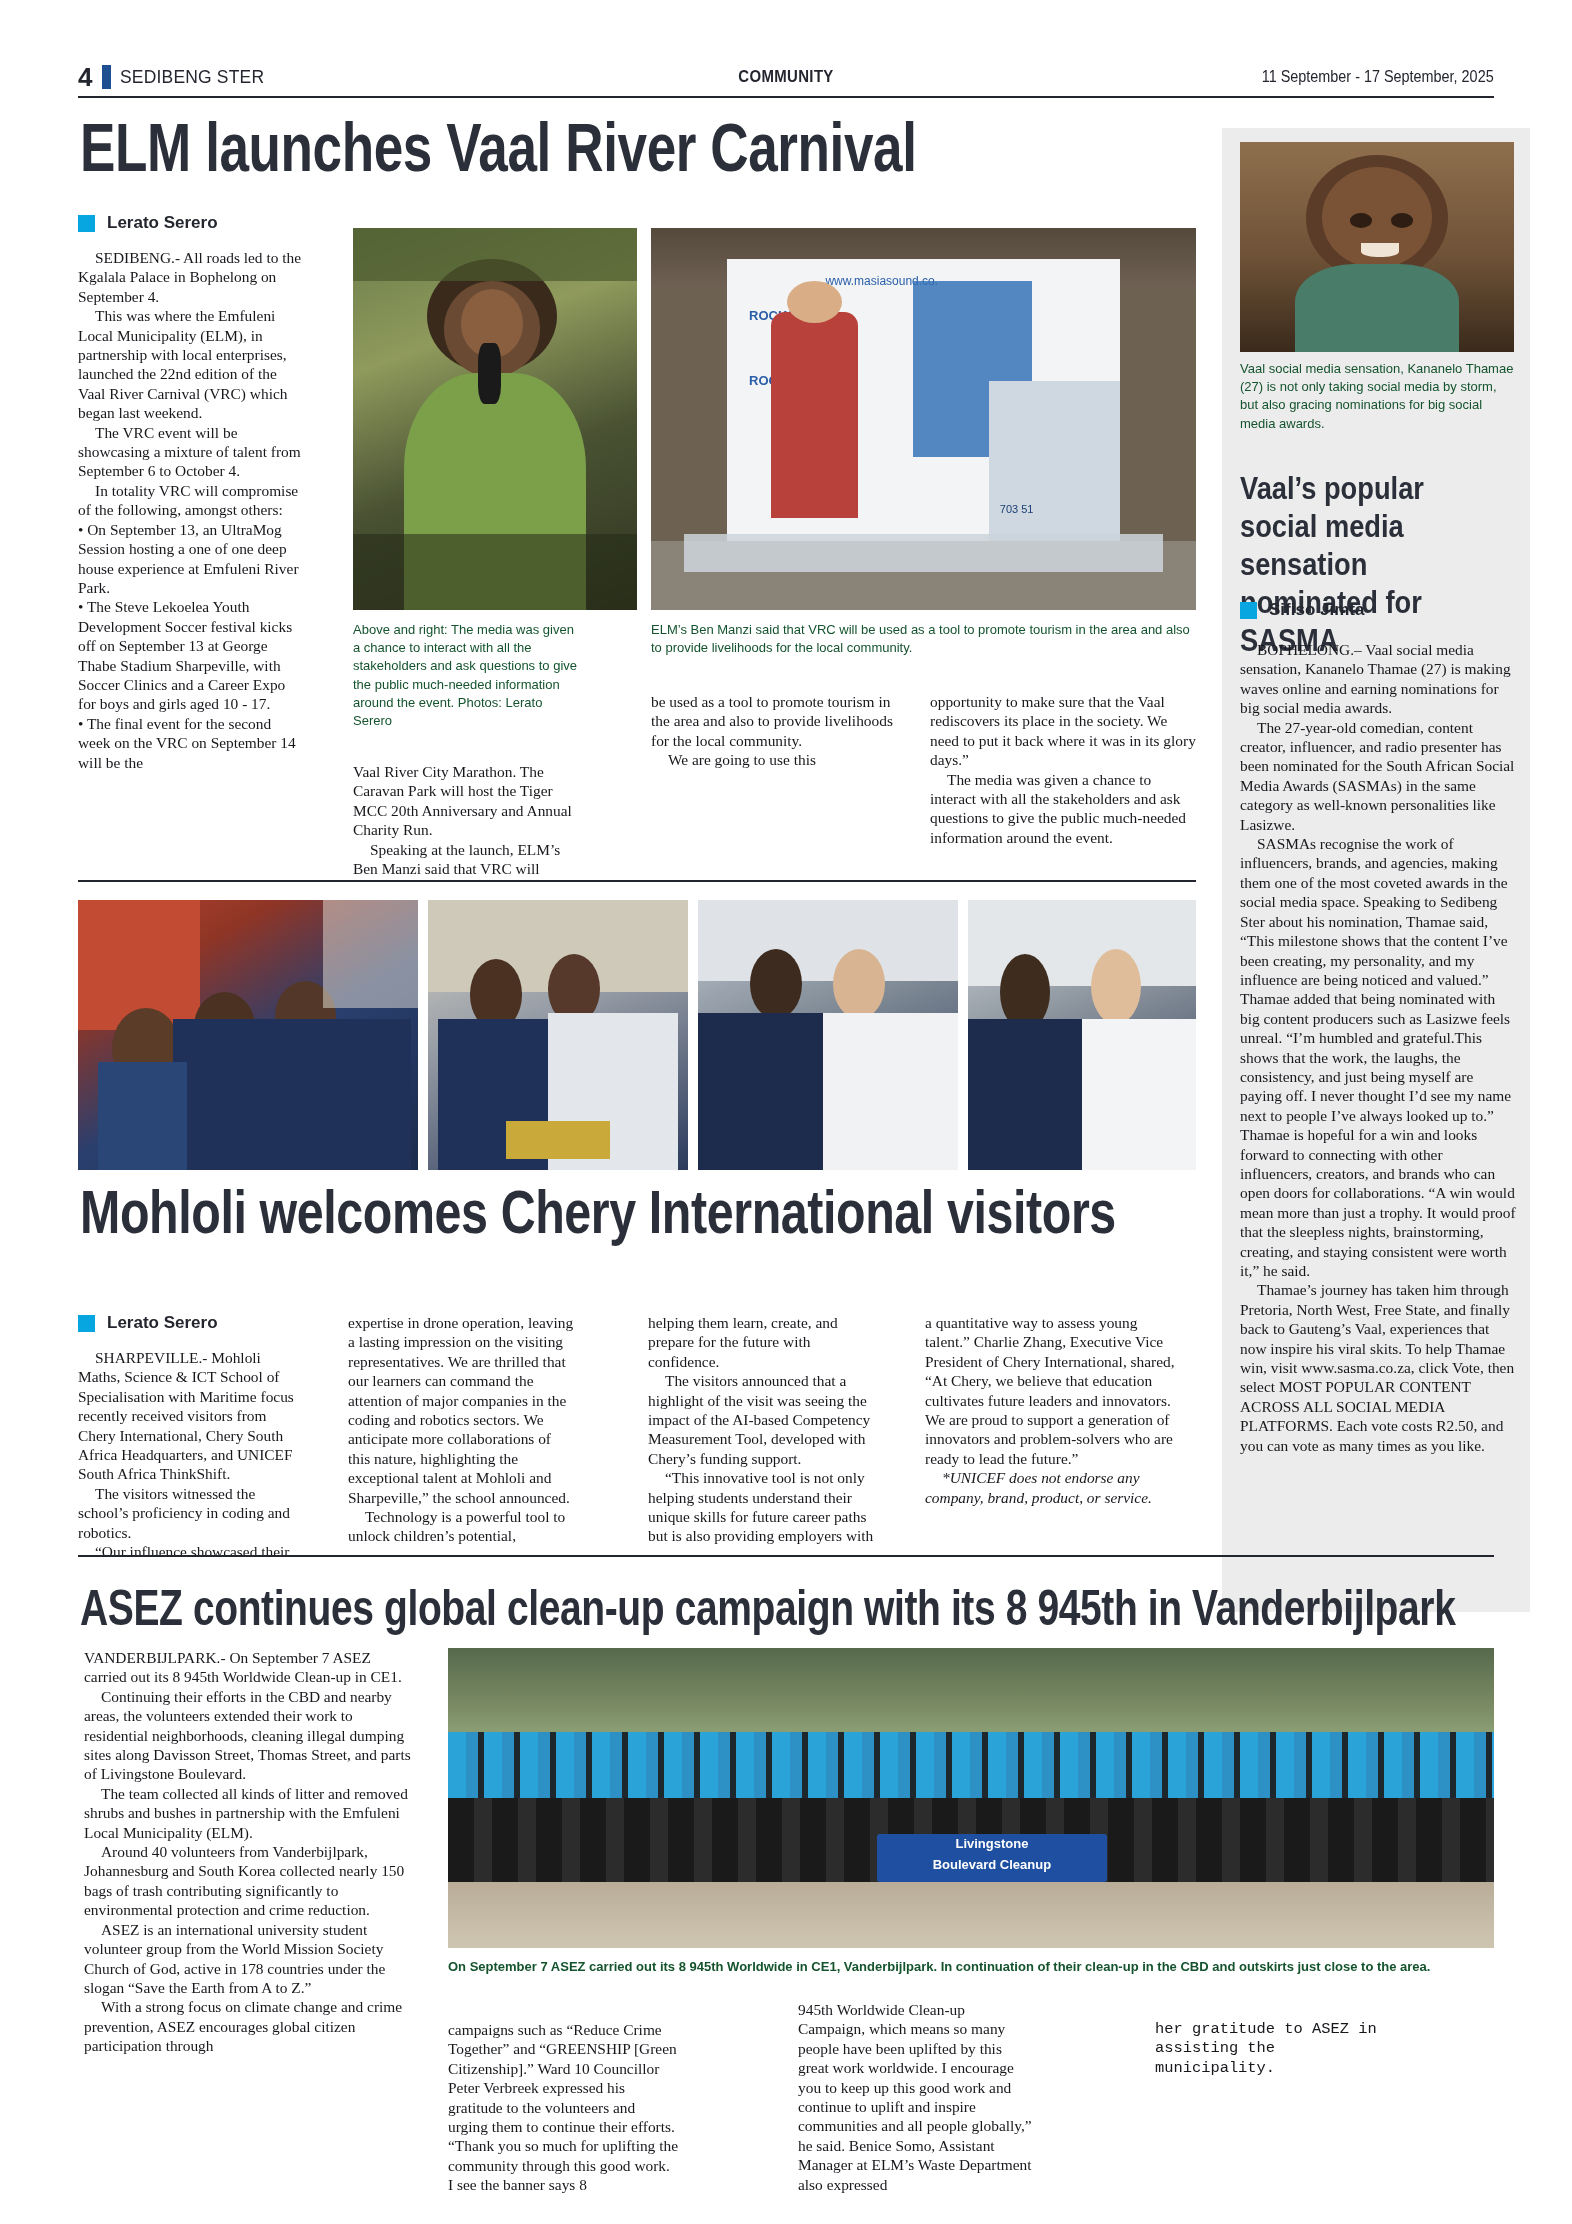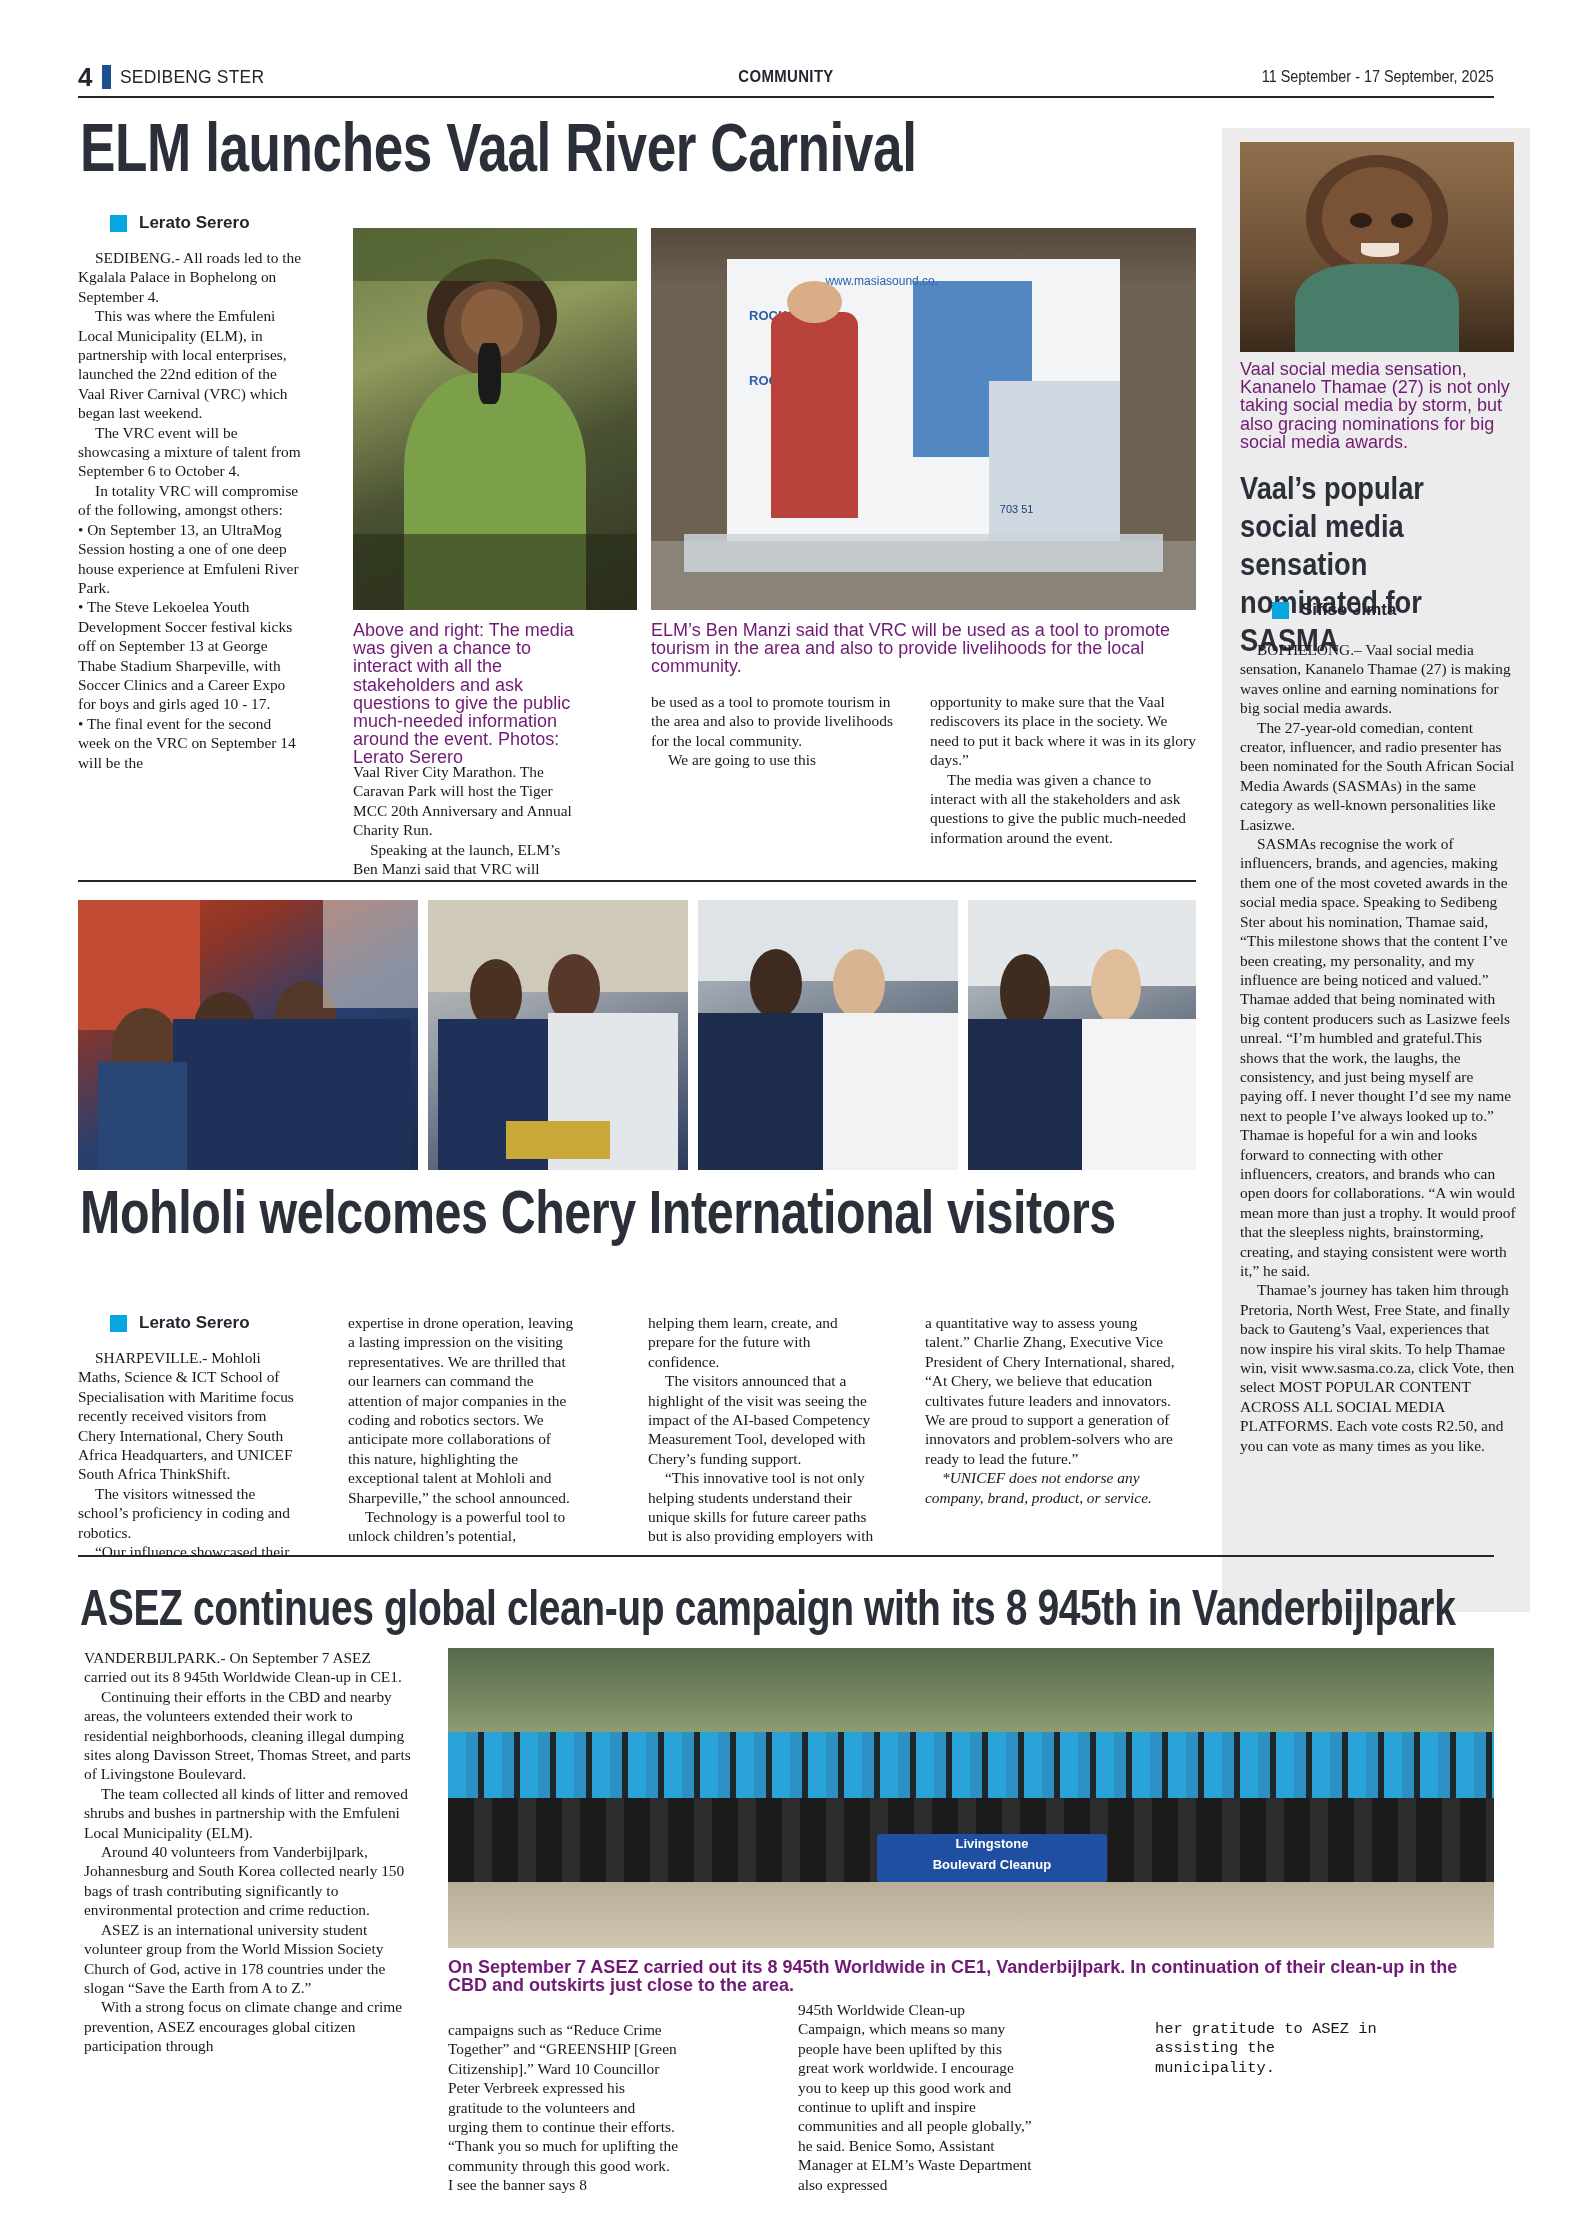--- a/index.html
+++ b/index.html
@@ -114,21 +114,20 @@
     top: 1580px;
     font-size: 50px;
     line-height: 56px;
   }
 
   
   .byline {
     display: flex;
     align-items: center;
     gap: 12px;
-    margin-left: 32px;
   }
   .byline-square {
     width: 17px;
     height: 17px;
     background: #08a6e0;
     flex: 0 0 auto;
   }
   .byline-name {
     font-family: "Liberation Sans", sans-serif;
     font-weight: bold;
@@ -152,23 +151,23 @@
     margin: 0;
     text-indent: 17px;
   }
   .col p.noindent { text-indent: 0; }
   .col p.bullet { text-indent: 0; padding-left: 0; }
   .col p.italic { font-style: italic; }
 
   .cap {
     position: absolute;
     font-family: "Liberation Sans", sans-serif;
-    font-size: 18px;
+    font-size: 13px;
     line-height: 18.2px;
-    color: #701a75;
+    color: #14532d;
   }
   .cap p { margin: 0; }
 
   
   .photo {
     position: absolute;
     overflow: hidden;
     background: #9aa3ab;
   }
   .photo .sky   { position:absolute; left:0; right:0; }

